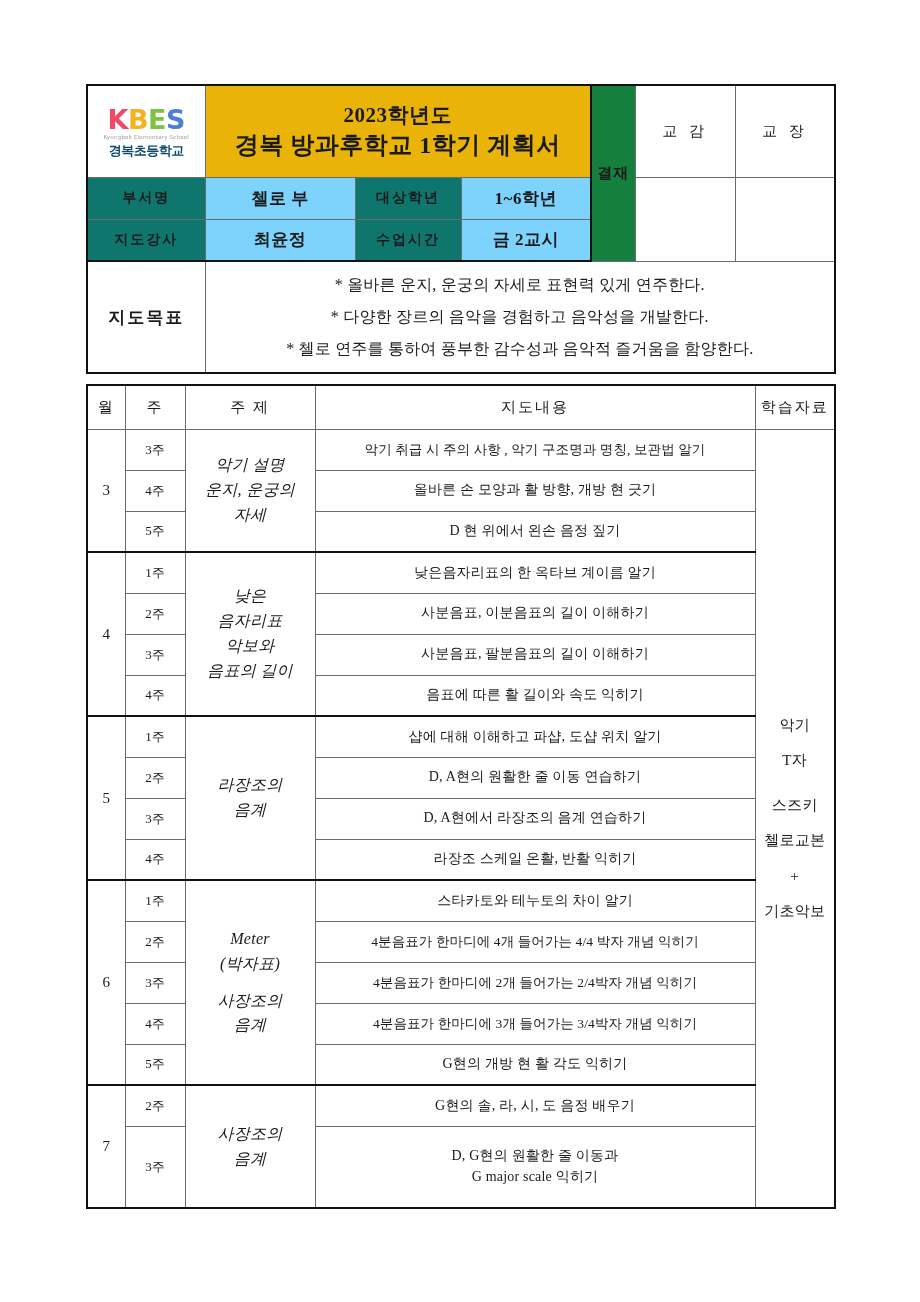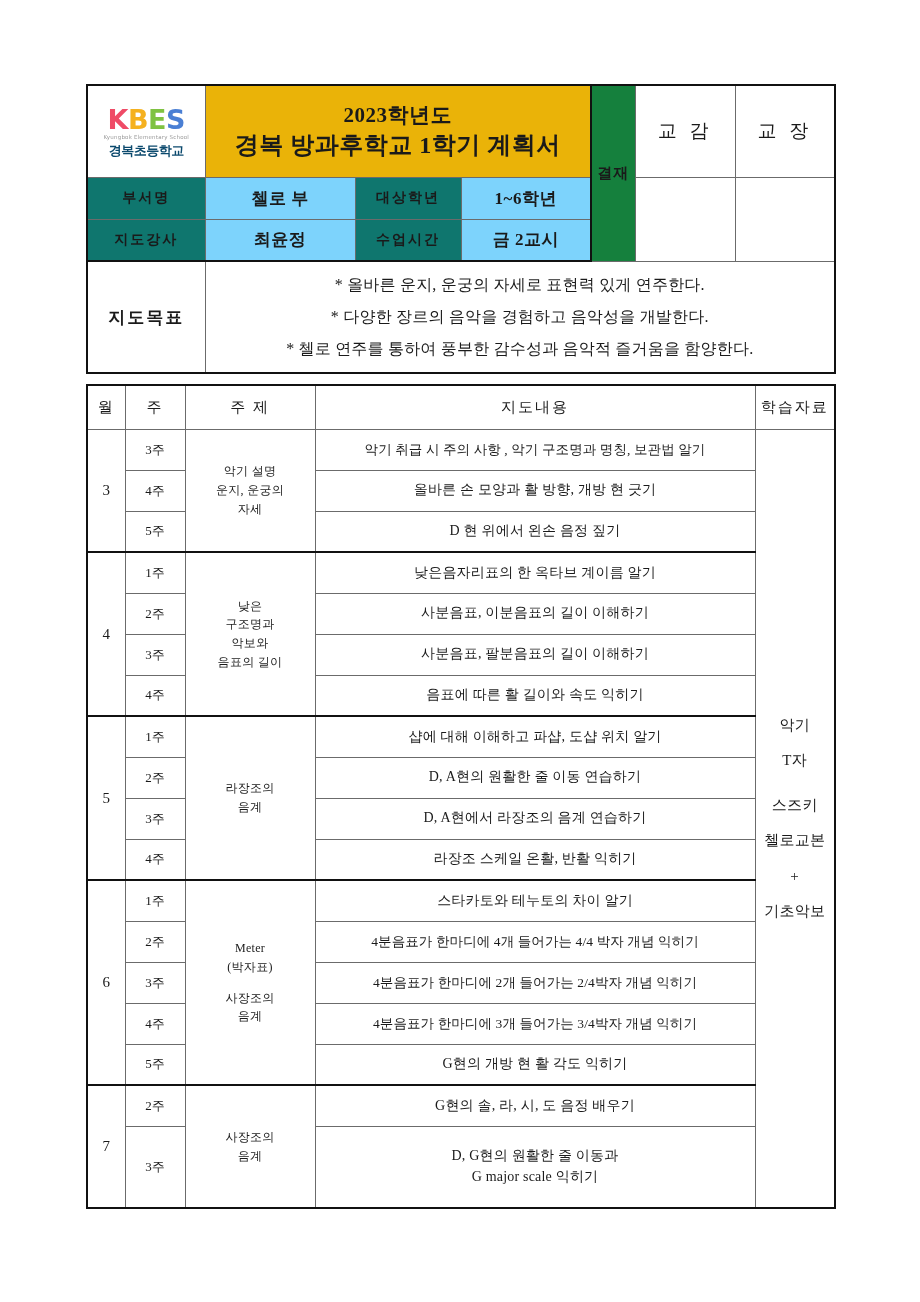--- a/index.html
+++ b/index.html
@@ -105,21 +105,21 @@
 
   .approve-label {
     width: 44px;
     font-size: 15px;
     font-weight: 700;
     background: #15803d;
     letter-spacing: 1px;
   }
   .approve-head {
     height: 92px;
-    font-size: 19px;
+    font-size: 15px;
     font-weight: 500;
     background: #ffffff;
     letter-spacing: 4px;
   }
   .approve-sign {
     height: 84px;
     background: #ffffff;
   }
 
   .lbl-cell {
@@ -186,23 +186,24 @@
 
   td.month {
     font-size: 15px;
     font-family: "Liberation Serif", serif;
   }
   td.week {
     font-size: 13px;
     height: 41px;
   }
   td.topic {
-    font-size: 12px;
+    font-size: 16px;
     line-height: 1.55;
     letter-spacing: 0.3px;
+    font-style: italic;
   }
   td.topic .seg { display: block; }
   td.topic .gap { display: block; height: 12px; }
 
   td.content {
     font-size: 14px;
     letter-spacing: 0.2px;
     line-height: 1.45;
   }
   td.content.small { font-size: 13.5px; letter-spacing: 0.1px; }
@@ -323,21 +324,21 @@
         </tr>
         <tr>
           <td class="week">5주</td>
           <td class="content">D 현 위에서 왼손 음정 짚기</td>
         </tr>
         <tr>
           <td class="month outer-left sep-strong-t" rowspan="4">4</td>
           <td class="week sep-strong-t">1주</td>
           <td class="topic sep-strong-t" rowspan="4">
             <span class="seg">낮은</span>
-            <span class="seg">구조명과</span>
+            <span class="seg">음자리표</span>
             <span class="seg">악보와</span>
             <span class="seg">음표의 길이</span>
           </td>
           <td class="content sep-strong-t">낮은음자리표의 한 옥타브 계이름 알기</td>
         </tr>
         <tr>
           <td class="week">2주</td>
           <td class="content">사분음표, 이분음표의 길이 이해하기</td>
         </tr>
         <tr>

